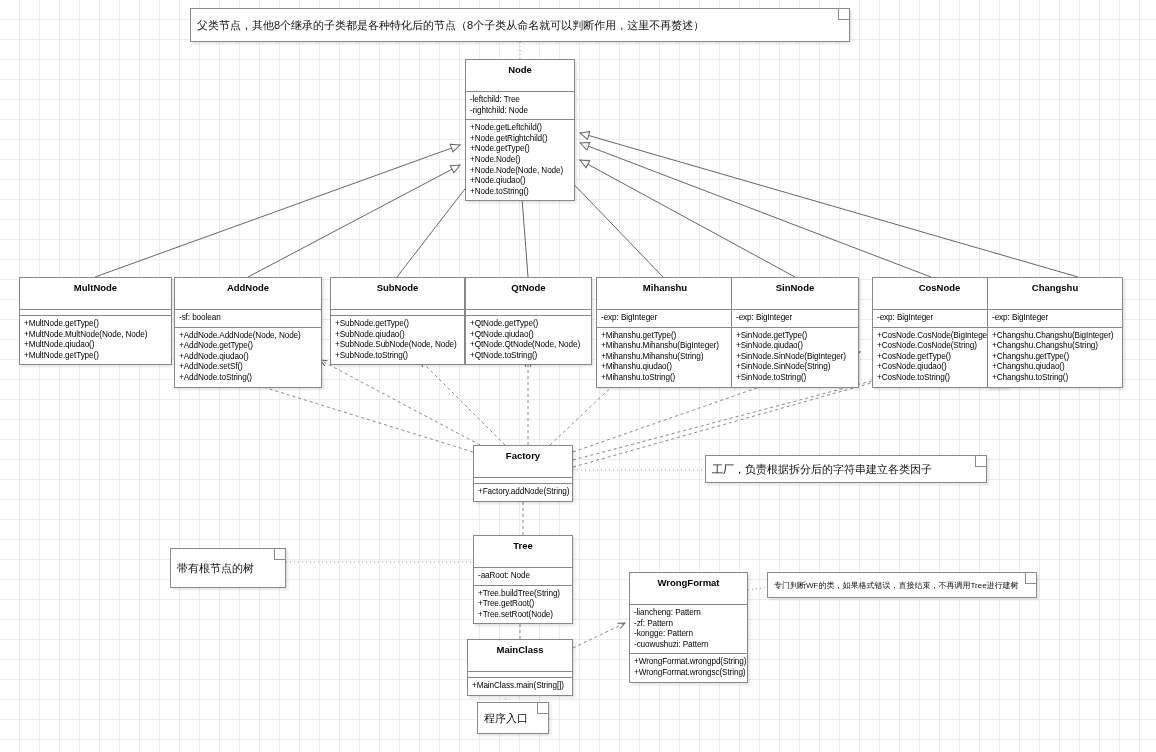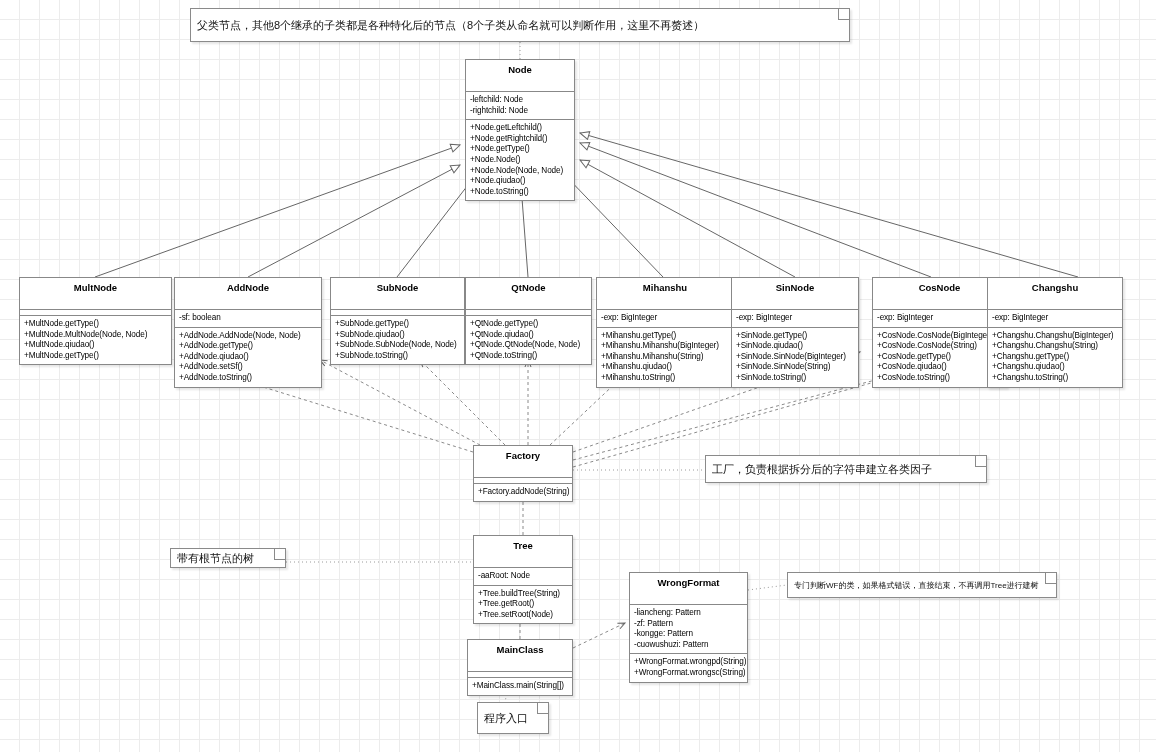--- a/index.html
+++ b/index.html
@@ -140,21 +140,21 @@
       <path d="M 286,562 L 473,562"></path>
       <path d="M 748,590 L 787,585"></path>
       <path d="M 513,663 L 505,702"></path>
     </g>
   </svg>
 
   <div id="classes-layer">
       <div class="uml" style="left: 465px; top: 59px; width: 110px;">
         <div class="cname">Node</div>
         <div class="sec">
-          <div class="mem">-leftchild: Node</div>
+          <div class="mem">-leftchild: Tree</div>
           <div class="mem">-rightchild: Node</div>
         </div>
         <div class="sec">
           <div class="mem">+Node.getLeftchild()</div>
           <div class="mem">+Node.getRightchild()</div>
           <div class="mem">+Node.getType()</div>
           <div class="mem">+Node.Node()</div>
           <div class="mem">+Node.Node(Node, Node)</div>
           <div class="mem">+Node.qiudao()</div>
           <div class="mem">+Node.toString()</div>
@@ -297,25 +297,25 @@
 
   <div id="notes-layer">
       <div class="note" style="left: 190px; top: 8px; width: 660px; height: 34px;">
         <div class="ntext">父类节点，其他8个继承的子类都是各种特化后的节点（8个子类从命名就可以判断作用，这里不再赘述）</div>
         <div class="fold"></div>
       </div>
       <div class="note" style="left: 705px; top: 455px; width: 282px; height: 28px;">
         <div class="ntext">工厂，负责根据拆分后的字符串建立各类因子</div>
         <div class="fold"></div>
       </div>
-      <div class="note" style="left: 170px; top: 548px; width: 116px; height: 20px;">
+      <div class="note" style="left: 170px; top: 548px; width: 116px; height: 40px;">
         <div class="ntext">带有根节点的树</div>
         <div class="fold"></div>
       </div>
-      <div class="note small" style="left: 787px; top: 572px; width: 270px; height: 26px;">
+      <div class="note small" style="left: 767px; top: 572px; width: 270px; height: 26px;">
         <div class="ntext">专门判断WF的类，如果格式错误，直接结束，不再调用Tree进行建树</div>
         <div class="fold"></div>
       </div>
       <div class="note" style="left: 477px; top: 702px; width: 72px; height: 32px;">
         <div class="ntext">程序入口</div>
         <div class="fold"></div>
       </div>
     </div>
 
 </div>

